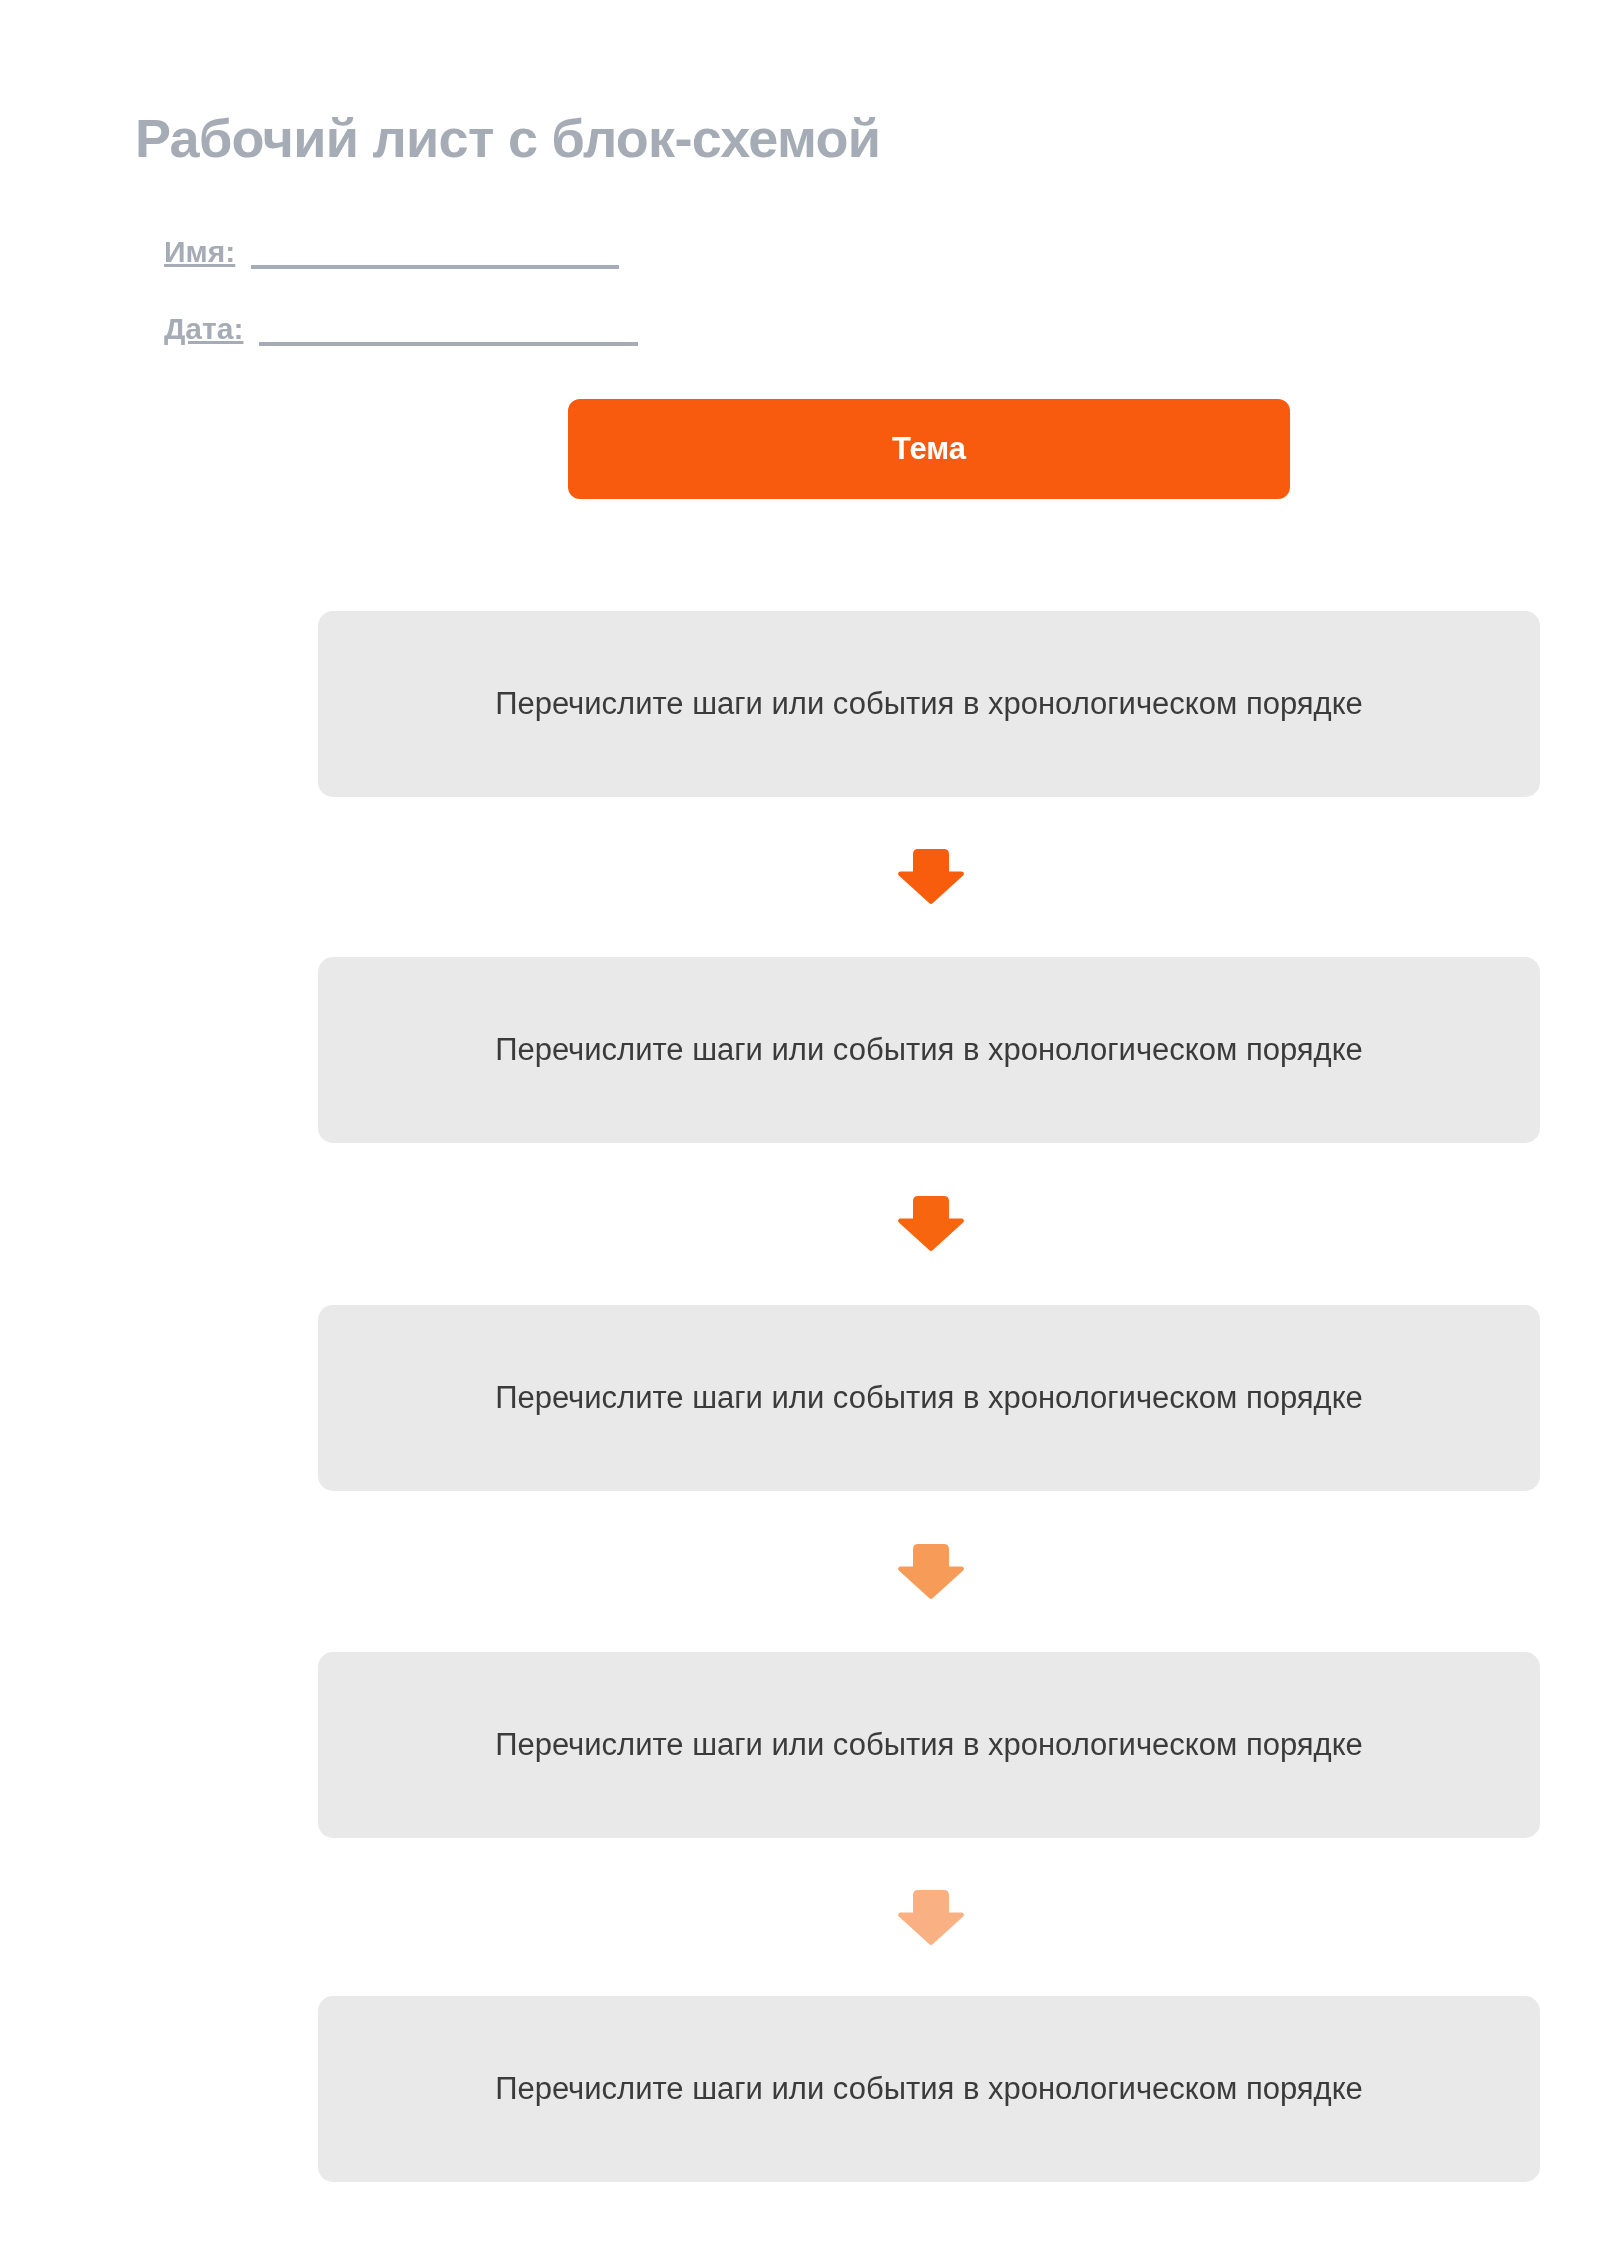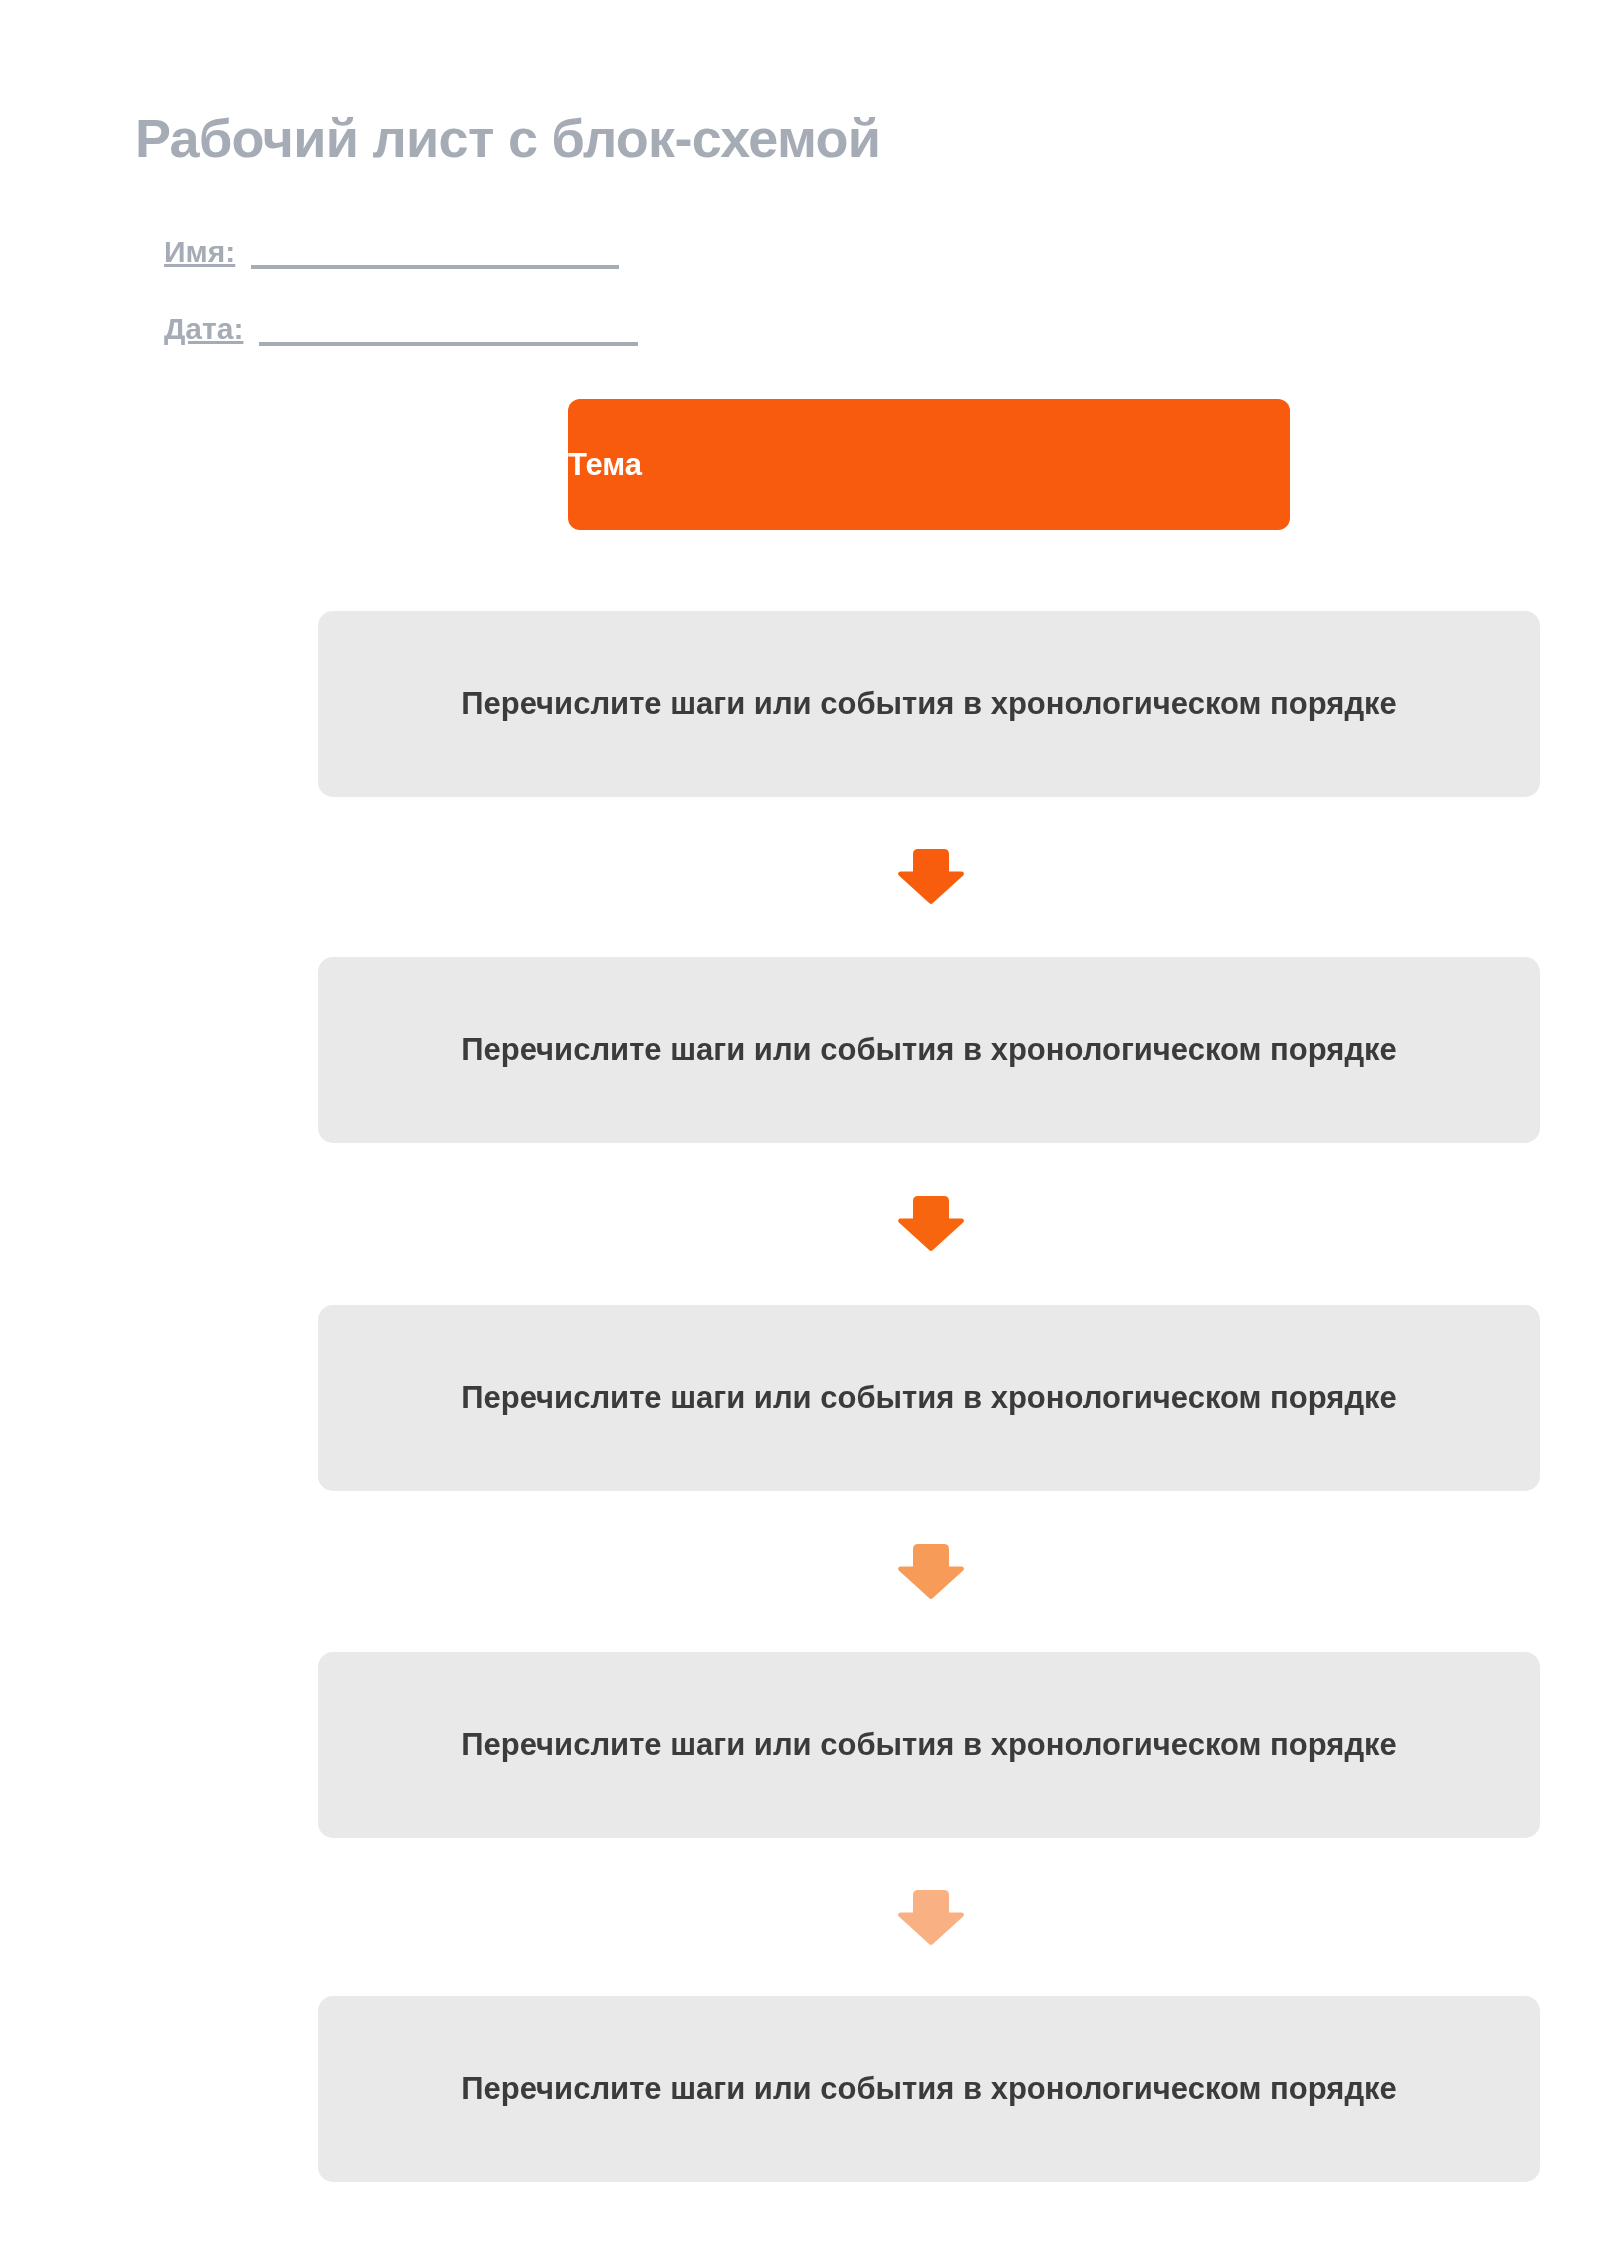--- a/index.html
+++ b/index.html
@@ -40,25 +40,26 @@
     height: 23px;
   }
   .field-name .field-line { width: 368px; }
   .field-date .field-line { width: 379px; }
 
   .topic-box {
     position: absolute;
     left: 568px;
     top: 399px;
     width: 722px;
-    height: 131px;
+    height: 100px;
     background: #F85B0D;
     border-radius: 12px;
     display: flex;
     align-items: center;
+    justify-content: center;
   }
   .topic-box span {
     color: #ffffff;
     font-size: 31px;
     font-weight: bold;
   }
 
   .step-box {
     position: absolute;
     left: 318px;
@@ -66,21 +67,21 @@
     height: 186px;
     background: #E9E9E9;
     border-radius: 15px;
     display: flex;
     align-items: center;
     justify-content: center;
   }
   .step-box span {
     color: #3B3B3B;
     font-size: 31px;
-    font-weight: bold;
+    font-weight: normal;
   }
   .step-1 { top: 611px; }
   .step-2 { top: 957px; }
   .step-3 { top: 1305px; }
   .step-4 { top: 1652px; }
   .step-5 { top: 1996px; }
 
   .arrow {
     position: absolute;
     left: 897px;

